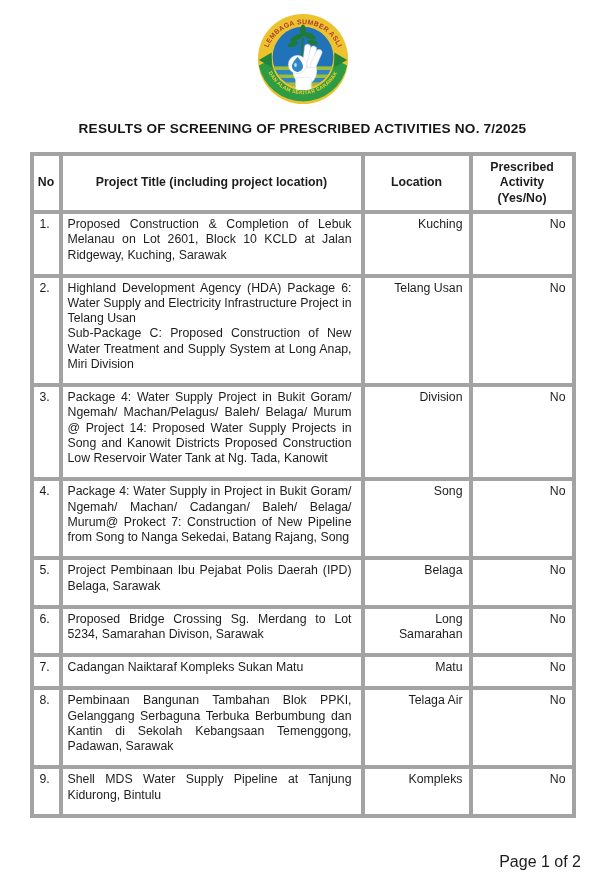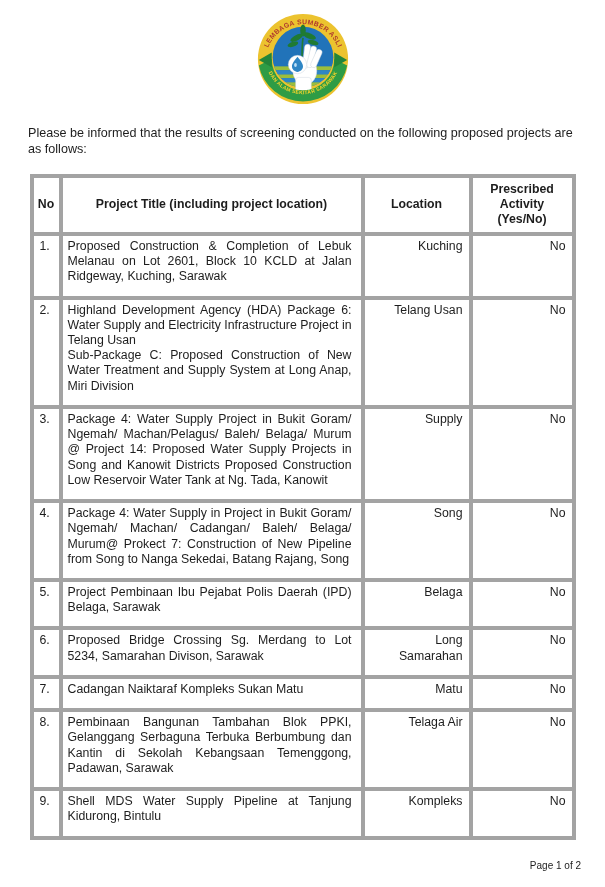--- a/index.html
+++ b/index.html
@@ -46,21 +46,21 @@
     line-height: 1.25;
   }
   .screening td { padding: 3px 6px 11px; }
   td.cell-no { padding-left: 6px; text-align: left; }
   td.cell-title { text-align: justify; white-space: pre-line; padding-left: 5px; padding-right: 9px; }
   td.cell-loc, td.cell-pa { text-align: right; }
   .page-footer {
     position: absolute;
     right: 24px;
     bottom: 16px;
-    font-size: 10px;
+    font-size: 16px;
     color: #1d1d1d;
   }
 </style>
 </head>
 <body>
 
 <div class="page">
 
   <div class="logo-wrap">
     <svg viewBox="0 0 100 100">
@@ -117,23 +117,22 @@
 
       <text font-size="7.4" font-weight="bold" letter-spacing="0.4" fill="#B03A2E">
         <textPath href="#arcTop" startOffset="50%" text-anchor="middle">LEMBAGA SUMBER ASLI</textPath>
       </text>
       <text font-size="5.6" font-weight="bold" letter-spacing="0.3" fill="#F5D32A">
         <textPath href="#arcBot" startOffset="50%" text-anchor="middle">DAN ALAM SEKITAR SARAWAK</textPath>
       </text>
     </svg>
   </div>
 
-
-  <p class="intro">Please be informed that the results of screening conducted on the following proposed projects are
-as follows:</p>
+  <h1 class="doc-title">RESULTS OF SCREENING OF PRESCRIBED ACTIVITIES NO. 7/2025</h1>
+
 
   <table class="screening">
     <colgroup>
       <col style="width:29px">
         <col style="width:302px">
         <col style="width:108px">
         <col style="width:103px">
     </colgroup>
     <thead>
       <tr>
@@ -153,21 +152,21 @@
         <tr>
     <td class="cell-no">2.</td>
     <td class="cell-title">Highland Development Agency (HDA) Package 6: Water Supply and Electricity Infrastructure Project in Telang Usan
 Sub-Package C: Proposed Construction of New Water Treatment and Supply System at Long Anap, Miri Division</td>
     <td class="cell-loc">Telang Usan</td>
     <td class="cell-pa">No</td>
   </tr>
         <tr>
     <td class="cell-no">3.</td>
     <td class="cell-title">Package 4: Water Supply Project in Bukit Goram/ Ngemah/ Machan/Pelagus/ Baleh/ Belaga/ Murum @ Project 14: Proposed Water Supply Projects in Song and Kanowit Districts Proposed Construction Low Reservoir Water Tank at Ng. Tada, Kanowit</td>
-    <td class="cell-loc">Supply</td>
+    <td class="cell-loc">Division</td>
     <td class="cell-pa">No</td>
   </tr>
         <tr>
     <td class="cell-no">4.</td>
     <td class="cell-title">Package 4: Water Supply in Project in Bukit Goram/ Ngemah/ Machan/ Cadangan/ Baleh/ Belaga/ Murum@ Prokect 7: Construction of New Pipeline from Song to Nanga Sekedai, Batang Rajang, Song</td>
     <td class="cell-loc">Song</td>
     <td class="cell-pa">No</td>
   </tr>
         <tr>
     <td class="cell-no">5.</td>

